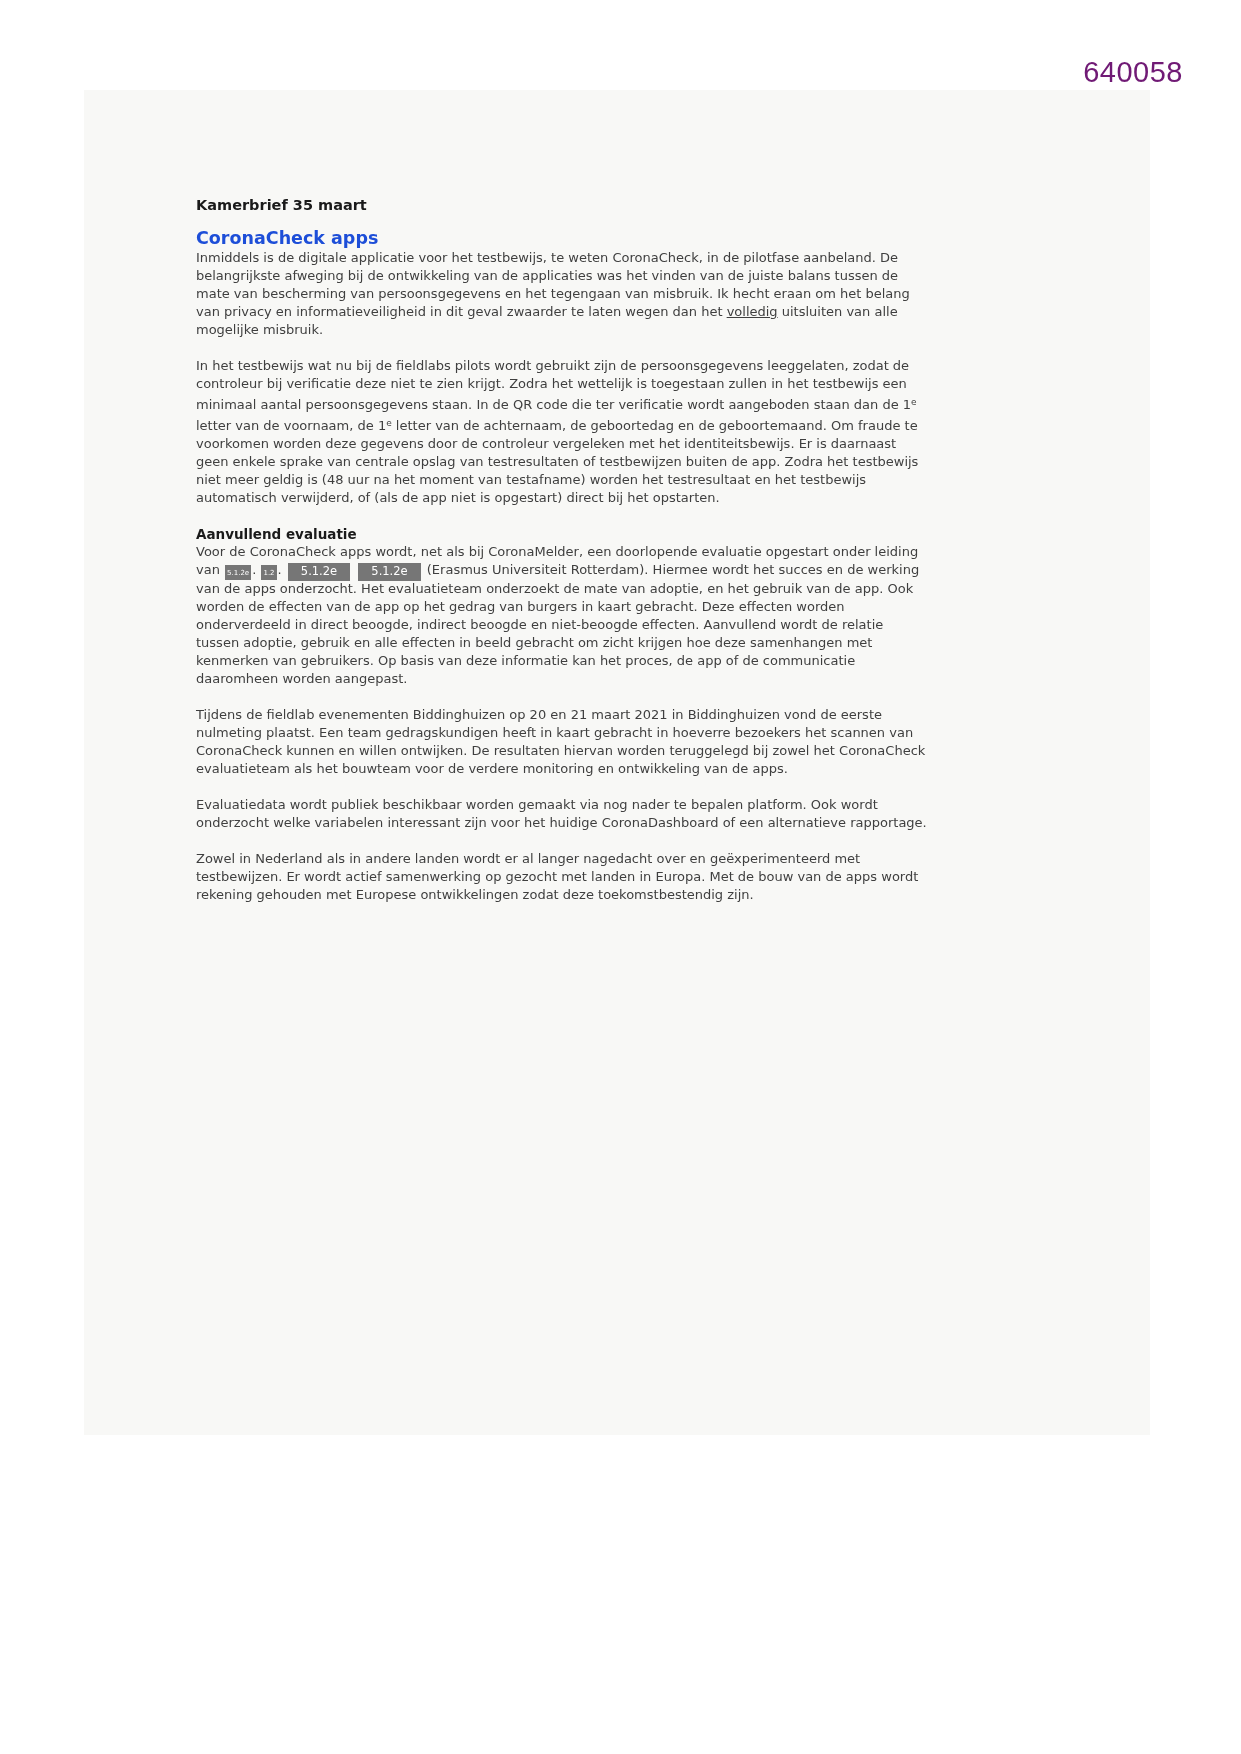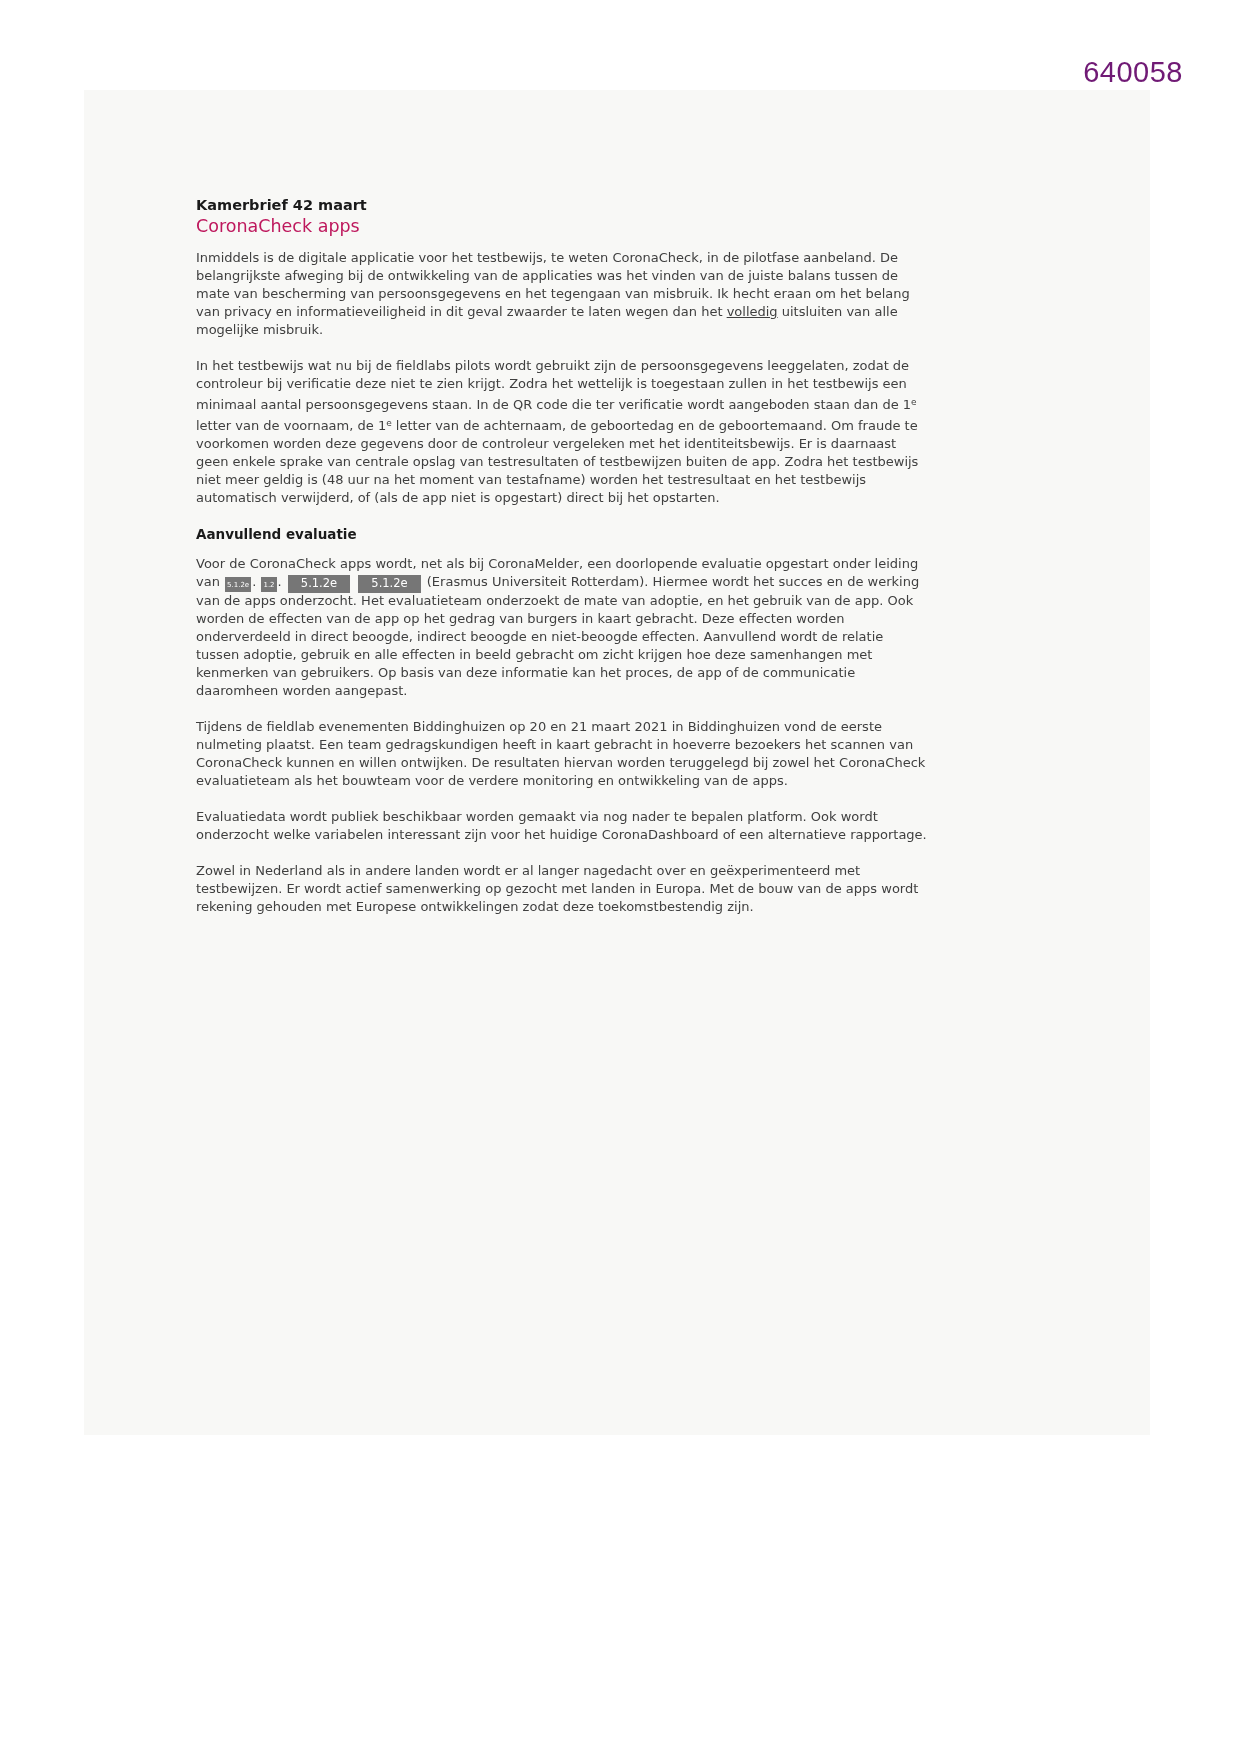--- a/index.html
+++ b/index.html
@@ -34,36 +34,36 @@
   }
   .letter-title {
     font-size: 14.5px;
     font-weight: bold;
     color: #1a1a1a;
     margin: 0;
     line-height: 18px;
   }
   .letter-subtitle {
     font-size: 17.5px;
-    color: #be185d;
-    margin: 1px 0 0 0;
+    color: #1d4ed8;
+    margin: 13px 0 0 0;
     line-height: 22px;
-    font-weight: normal;
+    font-weight: bold;
   }
   .section-heading {
     font-size: 13.5px;
     font-weight: bold;
     color: #1a1a1a;
     margin: 15px 0 0 0;
     line-height: 18px;
   }
   .para {
     margin: 0 0 18px 0;
   }
-  .para.first-after-heading { margin-top: 12px; }
+  .para.first-after-heading { margin-top: 0; }
   .section { margin: 0; }
   
   .seg-u { text-decoration: underline; }
   .seg-sup {
     font-size: 9px;
     vertical-align: 4px;
   }
   .seg-redact {
     display: inline-block;
     background: #767676;
@@ -89,21 +89,21 @@
 </style>
 </head>
 <body>
 
 <div class="scan-page"></div>
 
 <div class="page-number">640058</div>
 
 <div class="letter">
 
-  <h1 class="letter-title">Kamerbrief 42 maart</h1>
+  <h1 class="letter-title">Kamerbrief 35 maart</h1>
   <h2 class="letter-subtitle">CoronaCheck apps</h2>
 
   <div class="section">
     <p class="para first-after-heading"><span>Inmiddels is de digitale applicatie voor het testbewijs, te weten CoronaCheck, in de pilotfase aanbeland. De belangrijkste afweging bij de ontwikkeling van de applicaties was het vinden van de juiste balans tussen de mate van bescherming van persoonsgegevens en het tegengaan van misbruik. Ik hecht eraan om het belang van privacy en informatieveiligheid in dit geval zwaarder te laten wegen dan het </span><span class="seg-u">volledig</span><span> uitsluiten van alle mogelijke misbruik.</span></p>
     <p class="para"><span>In het testbewijs wat nu bij de fieldlabs pilots wordt gebruikt zijn de persoonsgegevens leeggelaten, zodat de controleur bij verificatie deze niet te zien krijgt. Zodra het wettelijk is toegestaan zullen in het testbewijs een minimaal aantal persoonsgegevens staan. In de QR code die ter verificatie wordt aangeboden staan dan de 1</span><span class="seg-sup">e</span><span> letter van de voornaam, de 1</span><span class="seg-sup">e</span><span> letter van de achternaam, de geboortedag en de geboortemaand. Om fraude te voorkomen worden deze gegevens door de controleur vergeleken met het identiteitsbewijs. Er is daarnaast geen enkele sprake van centrale opslag van testresultaten of testbewijzen buiten de app. Zodra het testbewijs niet meer geldig is (48 uur na het moment van testafname) worden het testresultaat en het testbewijs automatisch verwijderd, of (als de app niet is opgestart) direct bij het opstarten.</span></p>
   </div>
 
   <div class="section">
     <h3 class="section-heading">Aanvullend evaluatie</h3>
     <p class="para first-after-heading"><span>Voor de CoronaCheck apps wordt, net als bij CoronaMelder, een doorlopende evaluatie opgestart onder leiding van </span><span class="seg-redact-xs">5.1.2e</span><span>. </span><span class="seg-redact-xs">1.2</span><span>. </span><span class="seg-redact">5.1.2e</span><span> </span><span class="seg-redact">5.1.2e</span><span> (Erasmus Universiteit Rotterdam). Hiermee wordt het succes en de werking van de apps onderzocht. Het evaluatieteam onderzoekt de mate van adoptie, en het gebruik van de app. Ook worden de effecten van de app op het gedrag van burgers in kaart gebracht. Deze effecten worden onderverdeeld in direct beoogde, indirect beoogde en niet-beoogde effecten. Aanvullend wordt de relatie tussen adoptie, gebruik en alle effecten in beeld gebracht om zicht krijgen hoe deze samenhangen met kenmerken van gebruikers.  Op basis van deze informatie kan het proces, de app of de communicatie daaromheen worden aangepast.</span></p>

